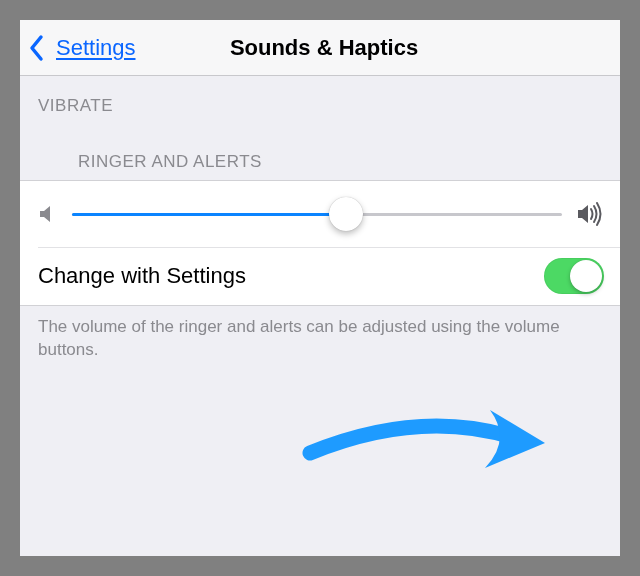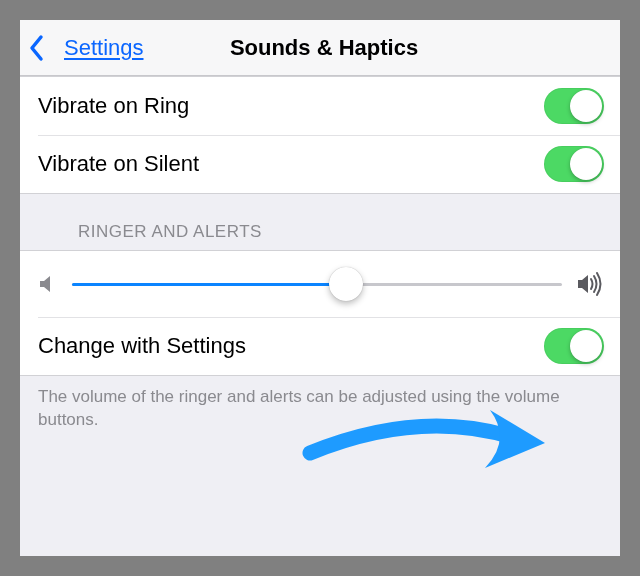--- a/index.html
+++ b/index.html
@@ -24,21 +24,21 @@
     background: #f7f7f8;
     border-bottom: 1px solid #c8c8cc;
     display: flex;
     align-items: center;
     position: relative;
   }
   .back {
     display: flex;
     align-items: center;
     padding-left: 8px;
-    gap: 18px;
+    gap: 10px;
     color: #0a66ff;
     font-size: 22px;
   }
   .back .chev svg { display:block; }
   .back .label {
     text-decoration: underline;
     text-underline-offset: 3px;
   }
   .navtitle {
     position: absolute;
@@ -163,34 +163,21 @@
       <span class="chev">
         <svg width="18" height="28" viewBox="0 0 18 28">
           <polyline points="13,3 4,14 13,25" fill="none" stroke="#0a66ff" stroke-width="3.5" stroke-linecap="round" stroke-linejoin="round"></polyline>
         </svg>
       </span>
       <span class="label">Settings</span>
     </div>
     <div class="navtitle">Sounds &amp; Haptics</div>
   </div>
 
-  <div class="group">
-    <div class="row">
-      <div class="label">Vibrate on Ring</div>
-      <div class="toggle">
-          <div class="knob"></div>
-        </div>
-    </div>
-    <div class="row">
-      <div class="label">Vibrate on Silent</div>
-      <div class="toggle">
-          <div class="knob"></div>
-        </div>
-    </div>
-  </div>
+  <div class="section-header">VIBRATE</div>
 
   <div class="section-header tight">RINGER AND ALERTS</div>
   <div class="group">
     <div class="row slider-row">
       <span class="vol-icon">
         <svg width="20" height="22" viewBox="0 0 20 22">
           <path d="M2 8 L6 8 L12 3 L12 19 L6 14 L2 14 Z" fill="#8a8a8f"></path>
         </svg>
       </span>
       <div class="slider">

